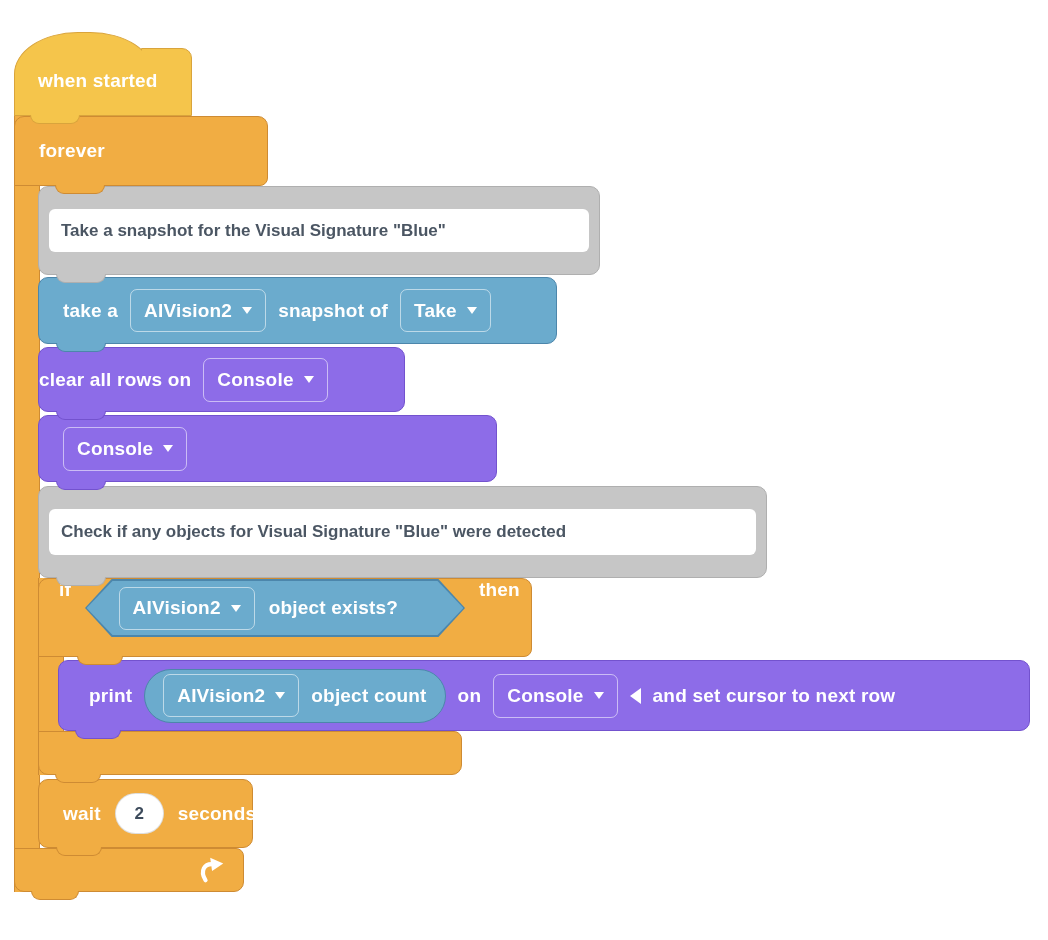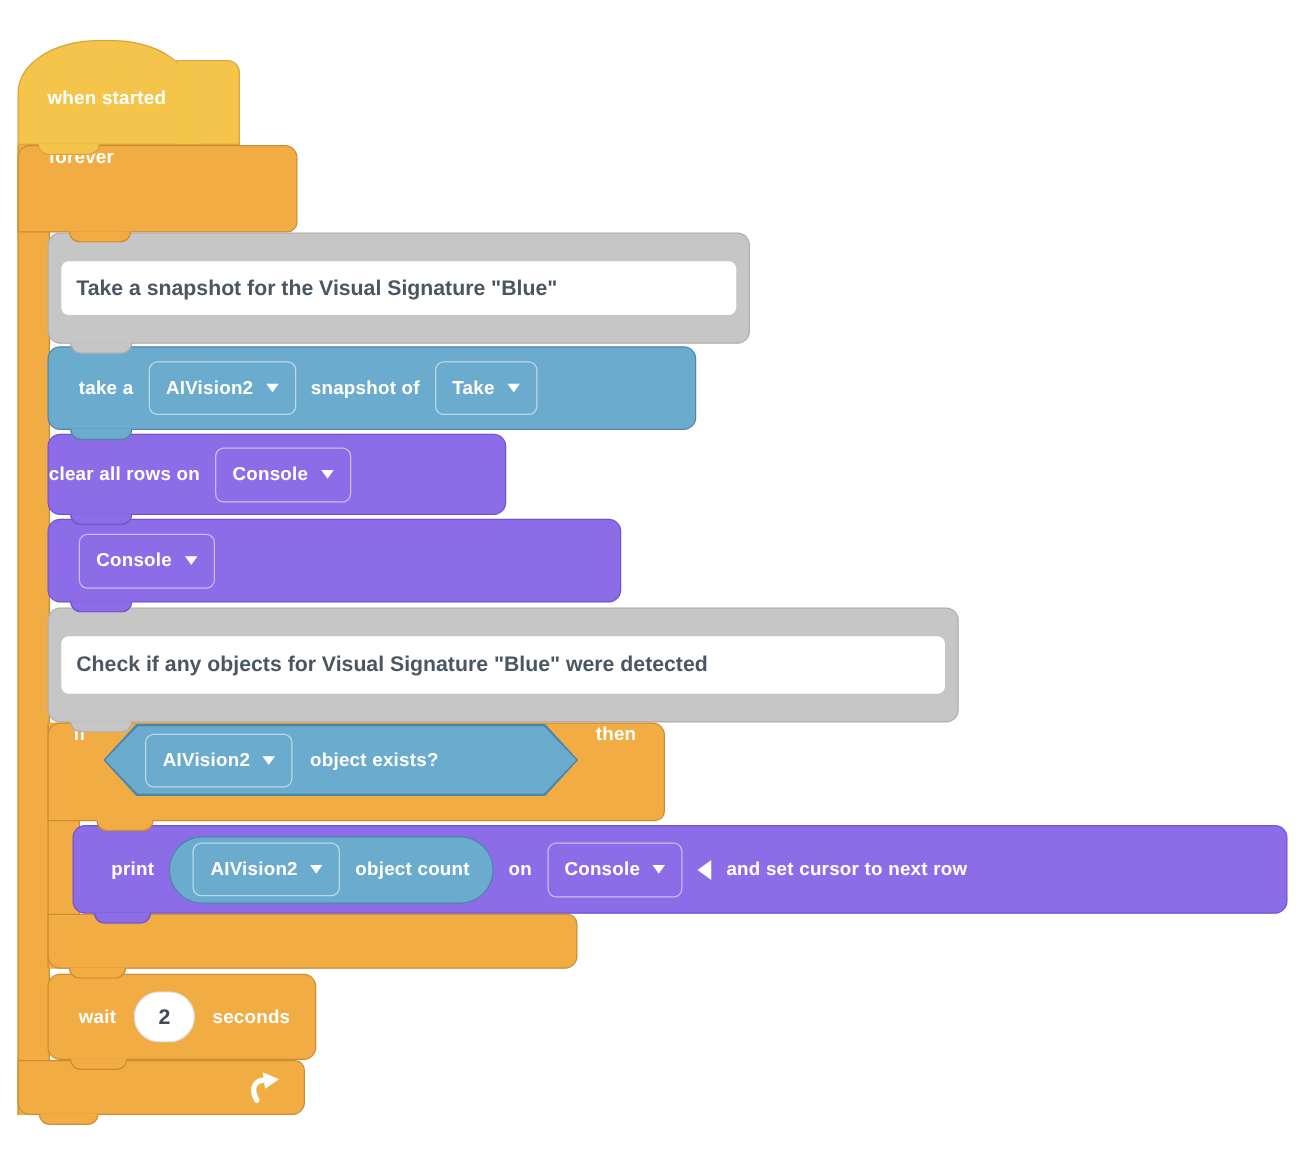--- a/index.html
+++ b/index.html
@@ -9,21 +9,21 @@
     --console_stroke:#7352CE;
     --comment_stroke:#AFAFAF;
   }
   *{box-sizing:border-box;margin:0;padding:0}
   html,body{background:#fff}
   #canvas{
     position:relative;width:1048px;height:940px;background:#ffffff;overflow:hidden;
     font-family:"Liberation Sans",sans-serif;
   }
   .lbl{
-    color:#fff;font-size:15px;font-weight:700;white-space:nowrap;letter-spacing:.2px;
+    color:#fff;font-size:19px;font-weight:700;white-space:nowrap;letter-spacing:.2px;
   }
   .block{position:absolute;border:1px solid}
   .c-yellow{background:var(--event_yellow);border-color:var(--event_stroke)}
   .c-orange{background:var(--control_orange);border-color:var(--control_stroke)}
   .c-blue{background:var(--sensing_blue);border-color:var(--sensing_stroke)}
   .c-purple{background:var(--console_purple);border-color:var(--console_stroke)}
   .c-gray{background:var(--comment_gray);border-color:var(--comment_stroke)}
 
   .row{display:flex;align-items:center;gap:12px}
 
@@ -38,22 +38,22 @@
 
   
   #hat-dome{left:14px;top:32px;width:140px;height:84px;border-radius:64px 64px 0 0 / 42px 42px 0 0}
   #hat-ledge{left:141px;top:48px;width:51px;height:68px;border-radius:0 10px 0 0}
   #hat-patch{position:absolute;left:142px;top:49px;width:18px;height:66px;background:var(--event_yellow)}
   #hat-tab{left:30px;top:115px;width:50px}
   #hat-label{position:absolute;left:38px;top:70px;z-index:12}
 
   
   #forever-arm{left:14px;top:116px;width:26px;height:776px;border-top:none;border-bottom:none}
-  #forever-top{left:14px;top:116px;width:224px;height:70px;border-radius:10px 10px 8px 0;
-               display:flex;align-items:flex-start;padding-left:24px}
+  #forever-top{left:14px;top:116px;width:254px;height:70px;border-radius:10px 10px 8px 0;
+               display:flex;align-items:center;padding-left:24px}
   #forever-top .tab{left:40px;width:50px}
   #forever-bottom{left:14px;top:848px;width:230px;height:44px;border-radius:0 8px 10px 10px}
   #forever-bottom .tab{left:16px;width:48px}
   #loop-arrow{position:absolute;right:14px;top:7px}
 
   
   .comment{border-radius:10px}
   #comment-snapshot{left:38px;top:186px;width:562px;height:89px}
   #comment-check{left:38px;top:486px;width:729px;height:92px}
   #comment-snapshot .tab,#comment-check .tab{left:17px;width:50px}

